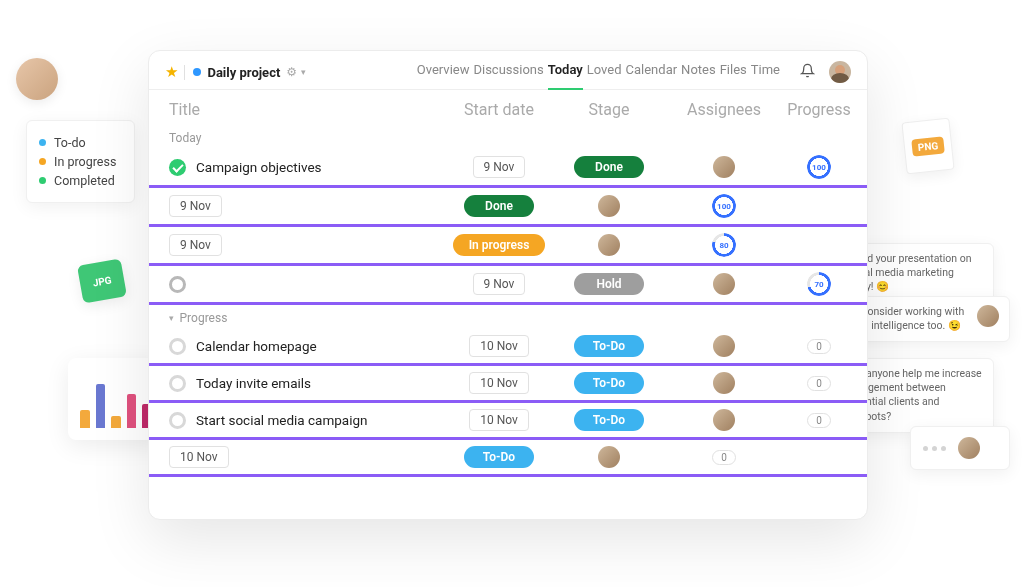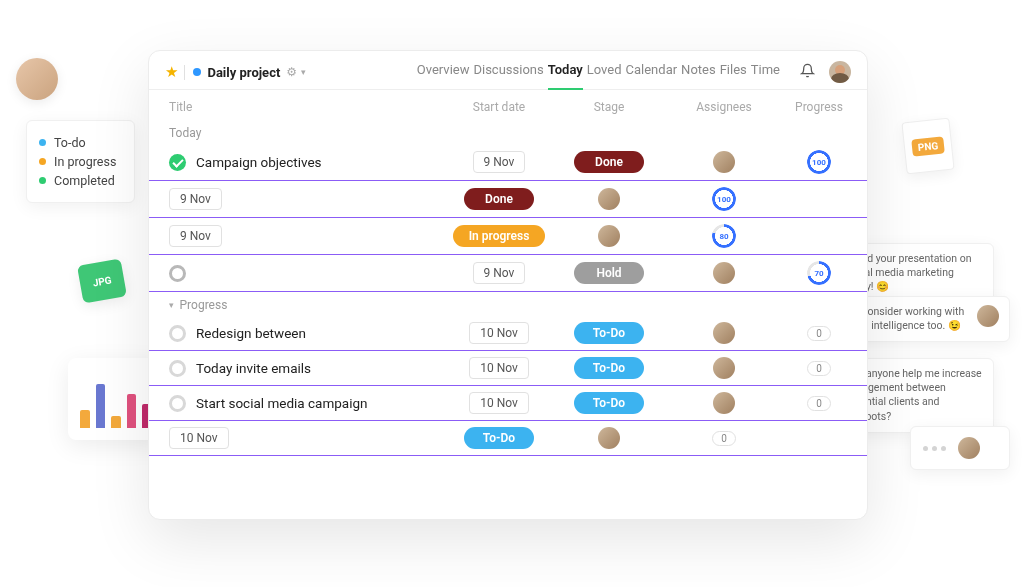--- a/index.html
+++ b/index.html
@@ -79,42 +79,42 @@
     content: ""; position: absolute; top: 12px; left: 2px;
     width: 18px; height: 12px; border-radius: 50% 50% 0 0;
     background: #715b45;
   }
 
   
   .cols {
     display: grid;
     grid-template-columns: 280px 100px 120px 110px 80px;
     padding: 10px 16px 6px 20px;
-    font-size: 12px;
+    font-size: 16px;
     color: #aaa;
   }
   .cols > div:nth-child(2),
   .cols > div:nth-child(3),
   .cols > div:nth-child(4),
   .cols > div:nth-child(5) { text-align: center; }
 
   
   .group-label {
     font-size: 12px; color: #999;
     padding: 6px 16px 4px 20px;
     display: flex; align-items: center; gap: 6px;
   }
   .chev { font-size: 9px; color: #aaa; }
 
   .row {
     display: grid;
     grid-template-columns: 280px 100px 120px 110px 80px;
     align-items: center;
     padding: 6px 16px 6px 20px;
-    border-bottom: 1px solid #8b5cf6;
+    border-bottom: 3px solid #8b5cf6;
     font-size: 13.5px;
     color: #222;
   }
   .title-cell { display: flex; align-items: center; gap: 10px; }
 
   .status-ring {
     width: 17px; height: 17px; border-radius: 50%;
     border: 3px solid #cfcfcf; background: #fff;
     flex-shrink: 0;
   }
@@ -143,21 +143,21 @@
   .row > div:nth-child(2),
   .row > div:nth-child(3),
   .row > div:nth-child(4),
   .row > div:nth-child(5) { display: flex; justify-content: center; }
 
   .stage {
     border-radius: 14px;
     color: #fff; font-size: 12px; font-weight: 600;
     padding: 4px 16px; min-width: 70px; text-align: center;
   }
-  .stage.done { background: #7f1d1d; }
+  .stage.done { background: #15803d; }
   .stage.progress { background: #f5a623; }
   .stage.hold { background: #9e9e9e; }
   .stage.todo { background: #3cb3f0; }
 
   .mini-avatar {
     width: 22px; height: 22px; border-radius: 50%;
     background: linear-gradient(135deg,#ceb79b,#a08060);
     position: relative; overflow: hidden;
   }
 
@@ -419,21 +419,21 @@
   </div>
 
   <div class="group-label">
     <span class="chev">▾</span>
     <span>Progress</span>
   </div>
 
   <div class="row">
     <div class="title-cell">
       <span class="status-ring todo"></span>
-      <span>Redesign between</span>
+      <span>Calendar homepage</span>
     </div>
     <div>
         <span class="date-pill">10 Nov</span>
       </div>
     <div>
         <span class="stage todo">To-Do</span>
       </div>
     <div>
         <span class="mini-avatar"></span>
       </div>

